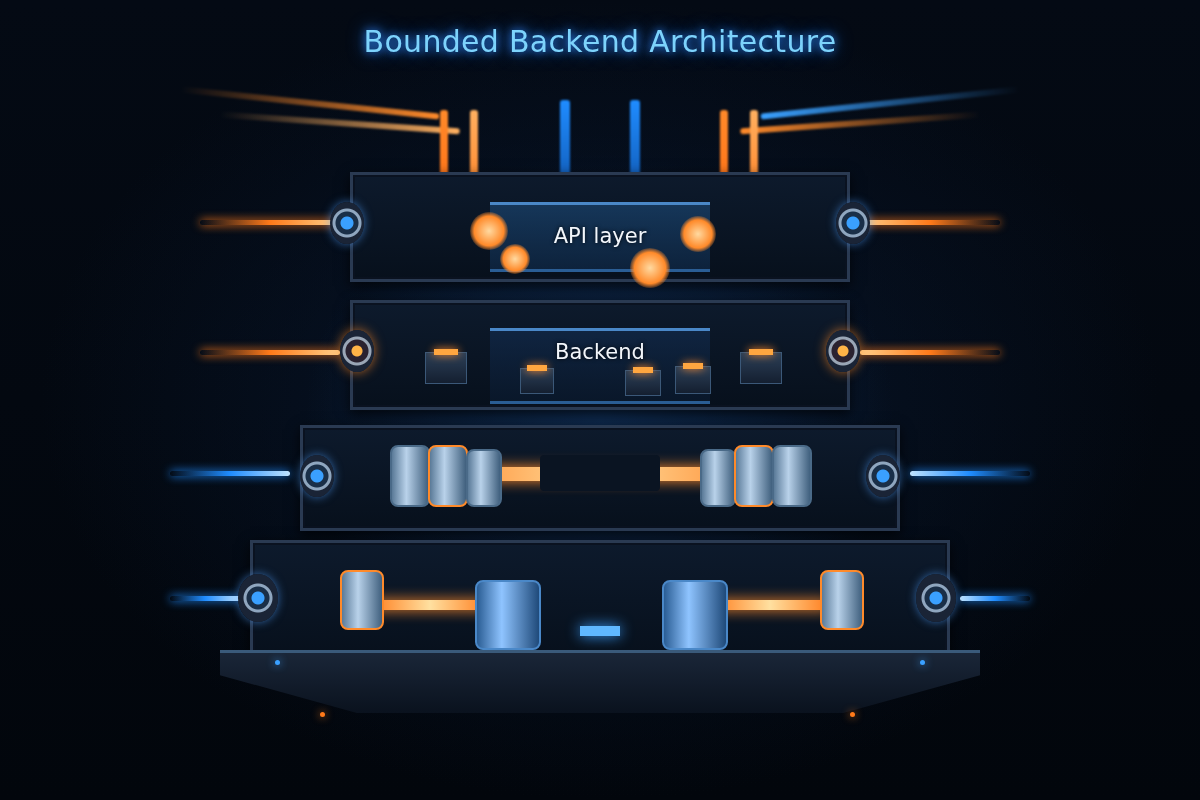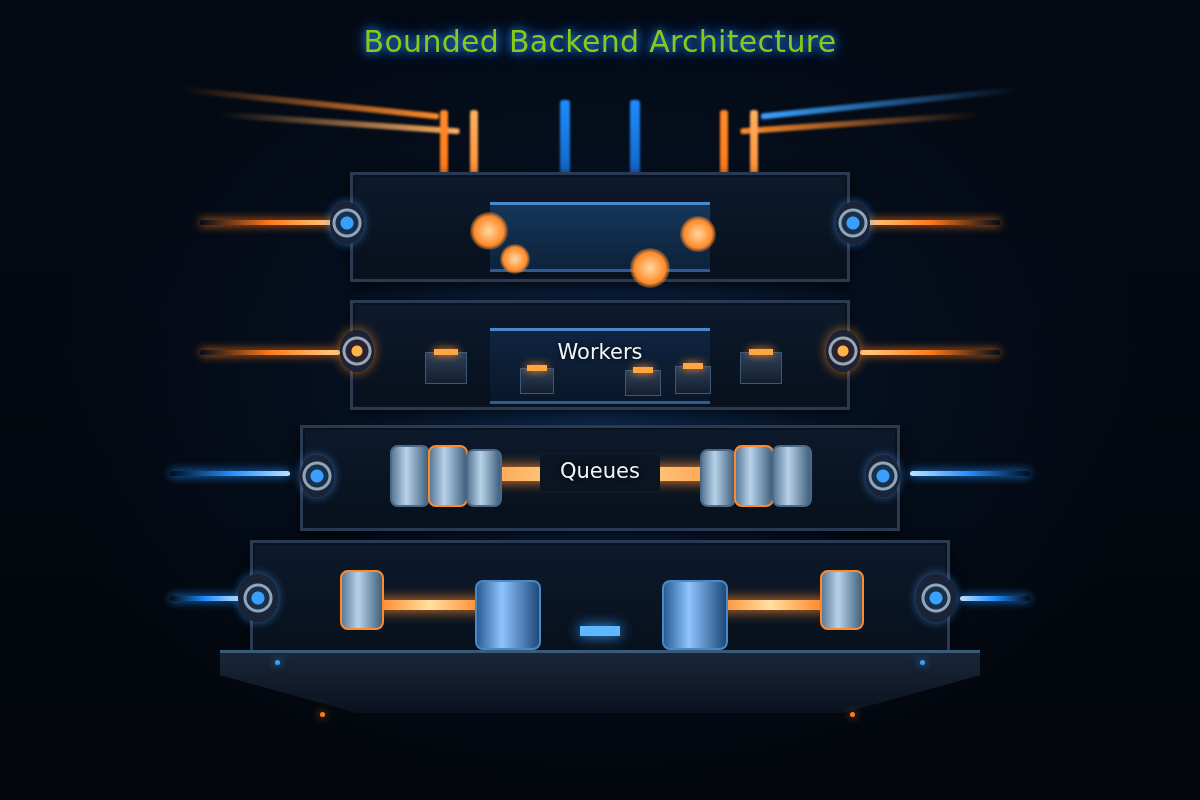--- a/index.html
+++ b/index.html
@@ -1,21 +1,21 @@
 <!DOCTYPE html>
 <html><head>
 <meta charset="utf-8">
 <style>
   html,body{margin:0;padding:0;}
   body{width:1200px;height:800px;overflow:hidden;background:#03070d;font-family:"DejaVu Sans","Liberation Sans",sans-serif;position:relative;}
   .bg{position:absolute;inset:0;background:
       radial-gradient(ellipse 420px 380px at 600px 420px, rgba(20,60,110,0.55), transparent 70%),
       radial-gradient(ellipse 700px 500px at 600px 400px, rgba(10,30,60,0.6), transparent 80%),
       linear-gradient(#040a14,#02060c);}
-  .title{position:absolute;top:24px;left:0;width:1200px;text-align:center;font-size:30px;color:#84cc16;
+  .title{position:absolute;top:24px;left:0;width:1200px;text-align:center;font-size:30px;color:#7dd3fc;
       text-shadow:0 0 8px #2f8cff,0 0 18px #1a5fcc;letter-spacing:0.3px;}
   .streams{position:absolute;top:70px;left:0;width:1200px;height:150px;}
   .stream{position:absolute;height:6px;border-radius:3px;filter:blur(1px);}
   .layer{position:absolute;left:50%;transform:translateX(-50%);}
   .plate{position:absolute;border:3px solid #2a3a52;background:linear-gradient(#0d1a2c,#07101c);box-shadow:0 0 0 2px #0a1220 inset,0 4px 12px rgba(0,0,0,0.7);}
   .glass{position:absolute;background:linear-gradient(rgba(30,80,130,0.55),rgba(15,40,70,0.75));border-top:3px solid #4a88c8;border-bottom:3px solid #2a5d94;}
   .label{position:absolute;left:0;width:100%;text-align:center;color:#f2f6fb;font-size:21px;text-shadow:0 0 4px rgba(0,0,0,0.9);}
   .knob{position:absolute;width:34px;height:42px;border-radius:50%;background:radial-gradient(circle at 50% 50%,#3aa0ff 0 6px,#1a2f48 7px 11px,#8fa6bf 12px 14px,#1a2436 15px);box-shadow:0 0 10px rgba(80,160,255,0.6);}
   .knob.orange{background:radial-gradient(circle at 50% 50%,#ffb347 0 5px,#2a2230 6px 11px,#9aa6b6 12px 14px,#1a2436 15px);box-shadow:0 0 12px rgba(255,140,40,0.7);}
   .beam{position:absolute;height:5px;border-radius:3px;}
@@ -56,20 +56,21 @@
   <div class="plate" style="left:0;top:0;width:494px;height:104px;"></div>
   <div class="glass" style="left:140px;top:30px;width:220px;height:64px;"></div>
   <div class="orb" style="left:120px;top:40px;width:38px;height:38px;"></div>
   <div class="orb" style="left:150px;top:72px;width:30px;height:30px;"></div>
   <div class="orb" style="left:280px;top:76px;width:40px;height:40px;"></div>
   <div class="orb" style="left:330px;top:44px;width:36px;height:36px;"></div>
   <div class="beam o" style="left:-150px;top:48px;width:140px;"></div>
   <div class="beam o r" style="left:510px;top:48px;width:140px;"></div>
   <div class="knob" style="left:-20px;top:30px;"></div>
   <div class="knob" style="left:486px;top:30px;"></div>
+  <div class="label" style="top:52px;">API layer</div>
 </div>
 
 <div class="layer" style="top:300px;width:500px;height:110px;">
   <div class="plate" style="left:0;top:0;width:494px;height:104px;"></div>
   <div class="glass" style="left:140px;top:28px;width:220px;height:70px;background:linear-gradient(rgba(20,50,90,0.5),rgba(10,25,45,0.8));"></div>
   <div class="box" style="left:75px;top:52px;width:40px;height:30px;">
       <div class="top"></div>
     </div>
   <div class="box" style="left:170px;top:68px;width:32px;height:24px;">
       <div class="top"></div>
@@ -80,38 +81,37 @@
   <div class="box" style="left:325px;top:66px;width:34px;height:26px;">
       <div class="top"></div>
     </div>
   <div class="box" style="left:390px;top:52px;width:40px;height:30px;">
       <div class="top"></div>
     </div>
   <div class="beam o" style="left:-150px;top:50px;width:140px;"></div>
   <div class="beam o r" style="left:510px;top:50px;width:140px;"></div>
   <div class="knob orange" style="left:-10px;top:30px;"></div>
   <div class="knob orange" style="left:476px;top:30px;"></div>
-  <div class="label" style="top:40px;">Workers</div>
+  <div class="label" style="top:40px;">Backend</div>
 </div>
 
 <div class="layer" style="top:425px;width:600px;height:110px;">
   <div class="plate" style="left:0;top:0;width:594px;height:100px;"></div>
   <div class="glowbar" style="left:110px;top:42px;width:380px;"></div>
   <div class="cyl" style="left:90px;top:20px;width:36px;height:58px;border-color:#4a6a88;"></div>
   <div class="cyl" style="left:128px;top:20px;width:36px;height:58px;"></div>
   <div class="cyl" style="left:166px;top:24px;width:32px;height:54px;border-color:#4a6a88;"></div>
   <div class="cyl" style="left:400px;top:24px;width:32px;height:54px;border-color:#4a6a88;"></div>
   <div class="cyl" style="left:434px;top:20px;width:36px;height:58px;"></div>
   <div class="cyl" style="left:472px;top:20px;width:36px;height:58px;border-color:#4a6a88;"></div>
   <div style="position:absolute;left:240px;top:30px;width:120px;height:36px;background:#0a1422;border-radius:4px;"></div>
   <div class="beam b" style="left:-130px;top:46px;width:120px;"></div>
   <div class="beam b r" style="left:610px;top:46px;width:120px;"></div>
   <div class="knob" style="left:0;top:30px;"></div>
   <div class="knob" style="left:566px;top:30px;"></div>
-  <div class="label" style="top:34px;">Queues</div>
 </div>
 
 <div class="layer" style="top:540px;width:700px;height:120px;">
   <div class="plate" style="left:0;top:0;width:694px;height:114px;"></div>
   <div class="glowbar" style="left:120px;top:60px;width:120px;height:10px;"></div>
   <div class="glowbar" style="left:460px;top:60px;width:120px;height:10px;"></div>
   <div class="cyl" style="left:90px;top:30px;width:40px;height:56px;"></div>
   <div class="cyl" style="left:570px;top:30px;width:40px;height:56px;"></div>
   <div class="cyl" style="left:225px;top:40px;width:62px;height:66px;border-color:#4a88c8;background:linear-gradient(90deg,#2a5d94,#8fc4ff 40%,#1f4a7a);"></div>
   <div class="cyl" style="left:412px;top:40px;width:62px;height:66px;border-color:#4a88c8;background:linear-gradient(90deg,#2a5d94,#8fc4ff 40%,#1f4a7a);"></div>

